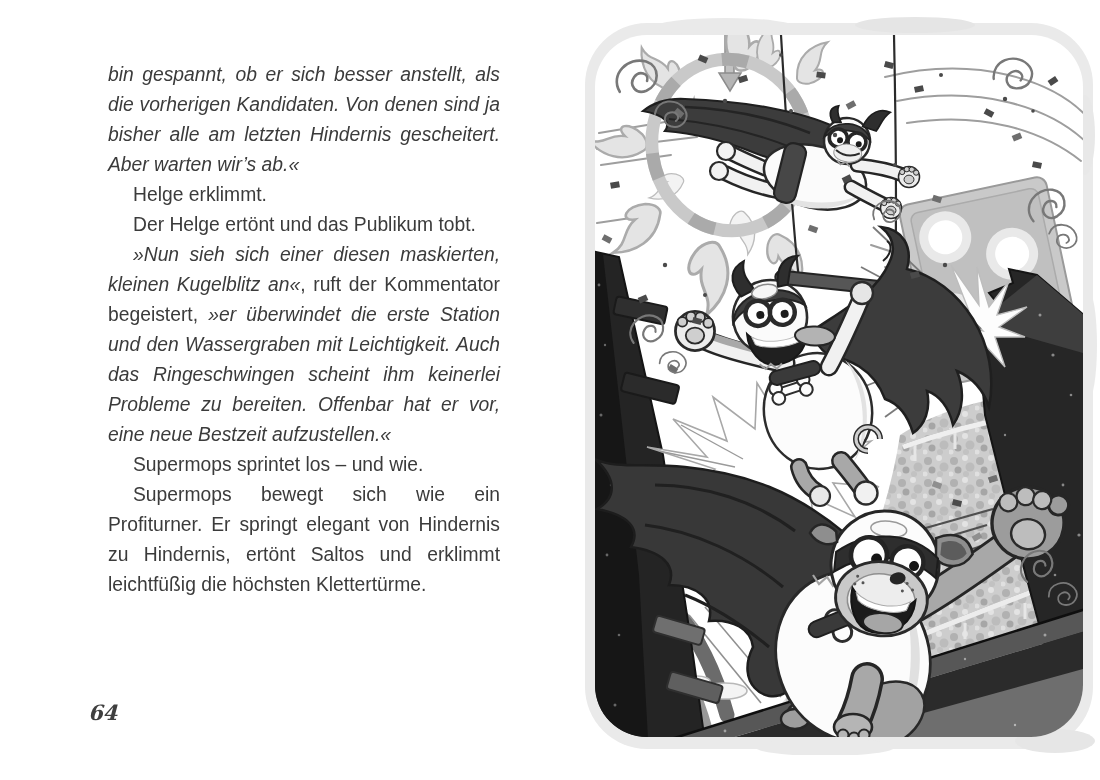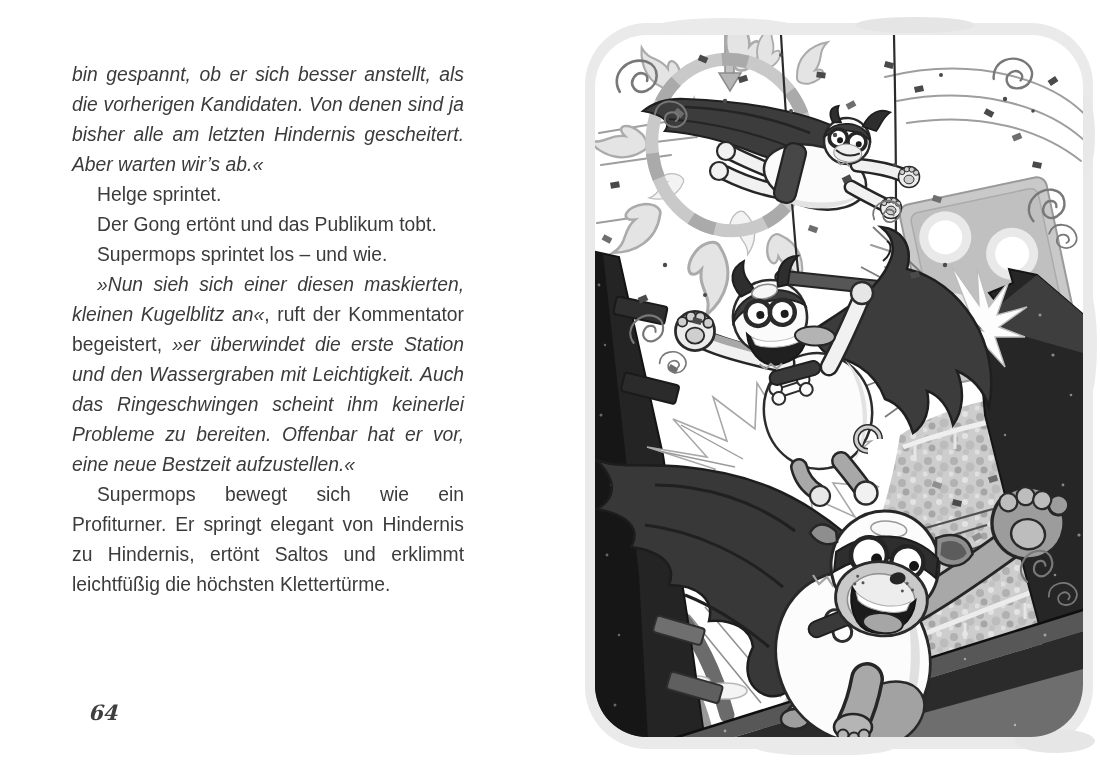--- a/index.html
+++ b/index.html
@@ -1,18 +1,18 @@
 <!DOCTYPE html>
 <html><head>
 <meta charset="utf-8">
 <style>
   html,body{margin:0;padding:0;background:#ffffff;}
   .page{position:relative;width:1100px;height:780px;background:#ffffff;overflow:hidden;
         font-family:"Liberation Sans","DejaVu Sans",sans-serif;}
-  .text-col{position:absolute;left:72px;top:60px;width:392px;color:#3b3b3b;
+  .text-col{position:absolute;left:108px;top:60px;width:392px;color:#3b3b3b;
             font-size:19.3px;line-height:30px;}
   .para{margin:0;text-align:justify;}
   .para.indent{text-indent:25px;}
   .it{font-style:italic;}
   .pagenum{position:absolute;left:90px;top:700px;color:#3f3f3f;
            font-family:"DejaVu Serif","Liberation Serif",serif;
            font-style:italic;font-weight:700;font-size:21px;transform:skewX(-4deg);}
   .illo{position:absolute;left:585px;top:15px;width:512px;height:740px;}
   
   .lo{fill:none;stroke:#262626;stroke-linecap:round;}
@@ -27,24 +27,24 @@
   .pad{fill:#cfcfcf;stroke:#2a2a2a;stroke-width:1.6;}
   .speed{stroke:#9e9e9e;stroke-width:2;fill:none;stroke-linecap:round;}
 </style>
 </head>
 <body>
 
 <div class="page">
 
   <div class="text-col">
       <p class="para"><span class="it">bin gespannt, ob er sich besser anstellt, als die vorherigen Kandidaten. Von denen sind ja bisher alle am letzten Hindernis gescheitert. Aber warten wir’s ab.«</span></p>
-      <p class="para indent"><span>Helge sprintet.</span></p>
-      <p class="para indent"><span>Der Gong ertönt und das Publikum tobt.</span></p>
+      <p class="para indent"><span>Helge erklimmt.</span></p>
+      <p class="para indent"><span>Der Helge ertönt und das Publikum tobt.</span></p>
+      <p class="para indent"><span class="it">»Nun sieh sich einer diesen maskierten, kleinen Kugelblitz an«</span><span>, ruft der Kommentator begeistert, </span><span class="it">»er überwindet die erste Station und den Wassergraben mit Leichtigkeit. Auch das Ringeschwingen scheint ihm keinerlei Probleme zu bereiten. Offenbar hat er vor, eine neue Bestzeit aufzustellen.«</span></p>
       <p class="para indent"><span>Supermops sprintet los – und wie.</span></p>
-      <p class="para indent"><span class="it">»Nun sieh sich einer diesen maskierten, kleinen Kugelblitz an«</span><span>, ruft der Kommentator begeistert, </span><span class="it">»er überwindet die erste Station und den Wassergraben mit Leichtigkeit. Auch das Ringeschwingen scheint ihm keinerlei Probleme zu bereiten. Offenbar hat er vor, eine neue Bestzeit aufzustellen.«</span></p>
       <p class="para indent"><span>Supermops bewegt sich wie ein Profiturner. Er springt elegant von Hindernis zu Hindernis, ertönt Saltos und erklimmt leichtfüßig die höchsten Klettertürme.</span></p>
     </div>
 
   <span class="pagenum">64</span>
 
   <svg class="illo" viewBox="0 0 512 740" xmlns="http://www.w3.org/2000/svg">
     <defs>
       <clipPath id="frameClip">
           <rect x="10" y="20" width="488" height="702" rx="52"></rect>
         </clipPath>

